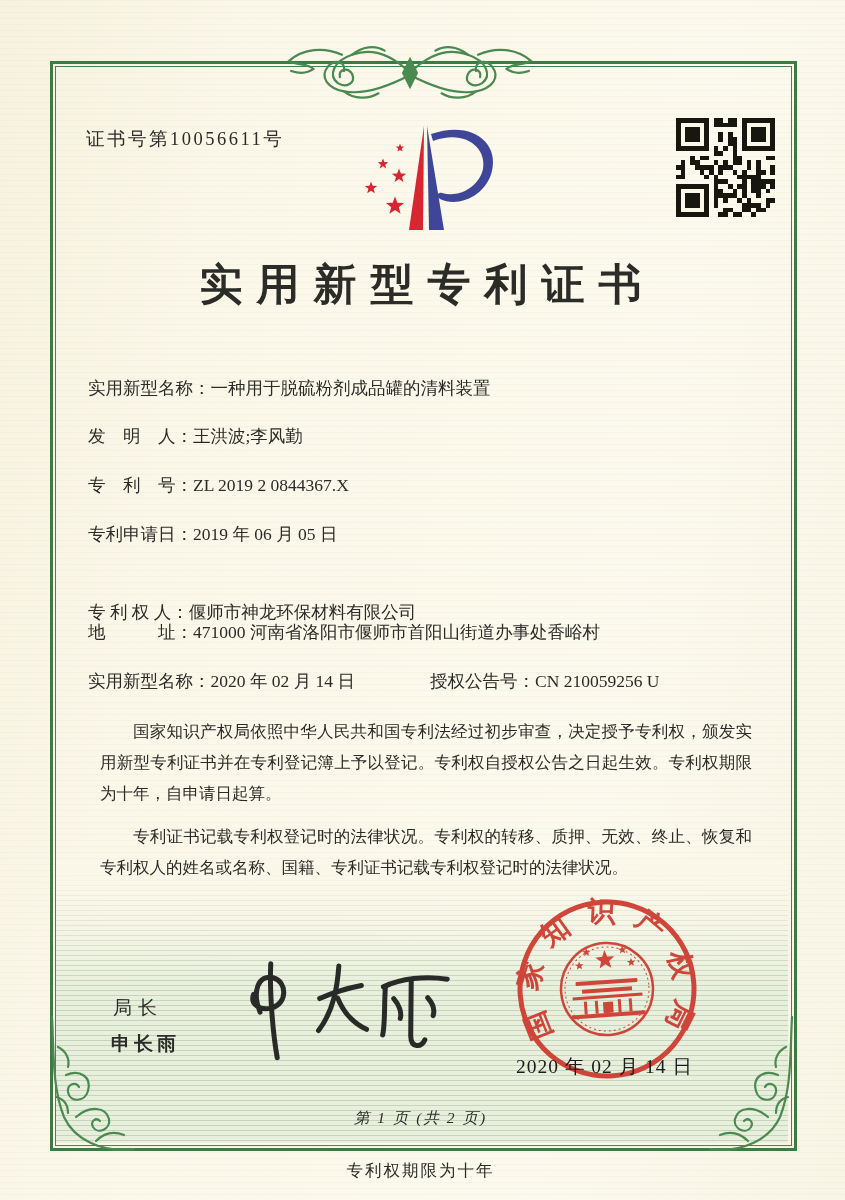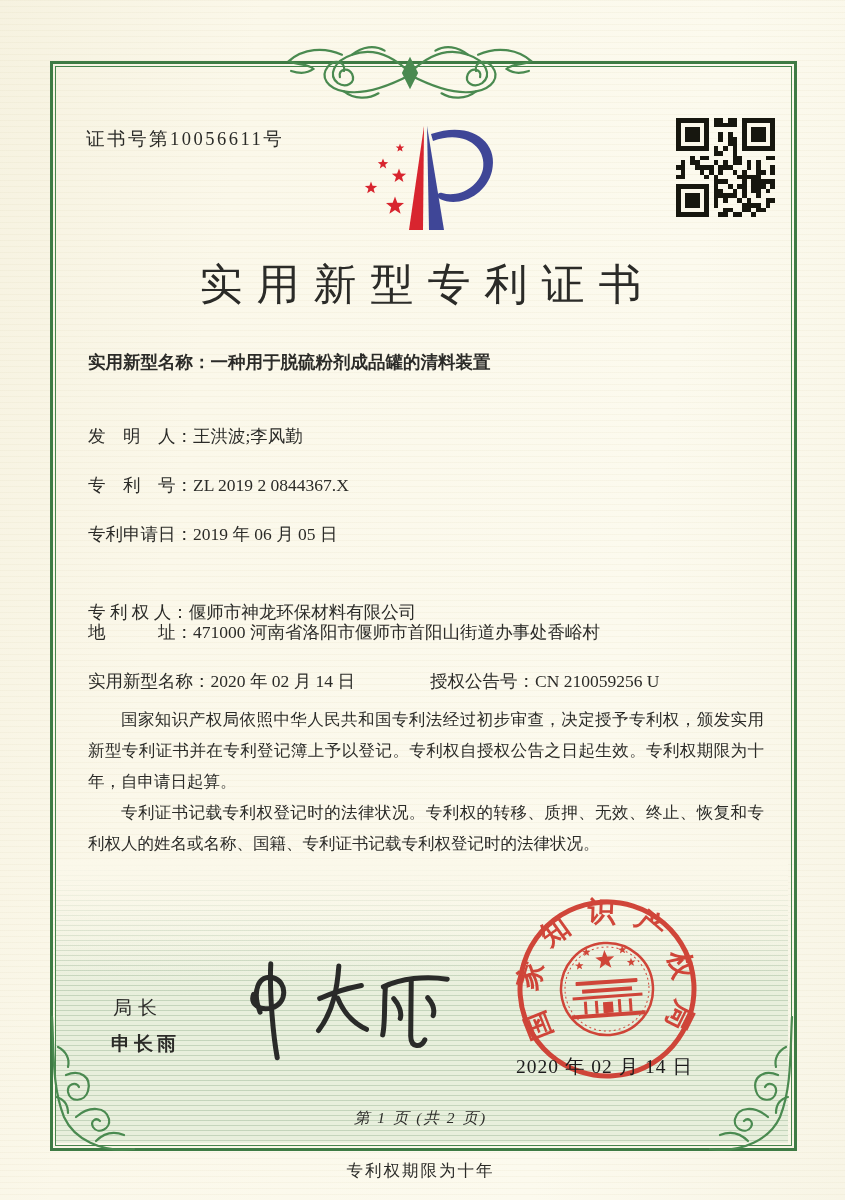--- a/index.html
+++ b/index.html
@@ -18,28 +18,28 @@
   .frame-inner{position:absolute;inset:2px;border:1px solid #46854c;}
   
   .guilloche{
     left:55px;top:860px;width:733px;height:283px;z-index:1;
     background:
       linear-gradient(to bottom,#fbf8ea 0%,rgba(251,248,234,0) 42%),
       repeating-linear-gradient(to bottom,rgba(122,158,120,.32) 0 1px,rgba(122,158,120,0) 1px 5px),
       linear-gradient(to bottom,rgba(234,241,224,0) 0%,#e8efdc 48%);
   }
   .cert-no{left:86px;top:126px;font-size:18.5px;letter-spacing:2.5px;z-index:4;}
-  .title{left:50px;top:256px;width:741px;text-align:center;font-size:43px;font-weight:normal;
+  .title{left:50px;top:256px;width:741px;text-align:center;font-size:43px;font-weight:bold;
          letter-spacing:14px;text-indent:14px;z-index:4;}
   .field{left:88px;width:690px;font-size:17.5px;z-index:4;white-space:nowrap;}
-  .f0{top:350px;font-weight:bold;} .f1{top:424px;} .f2{top:473px;} .f3{top:522px;} .f4{top:600px;} .f5{top:620px;}
+  .f0{top:376px;} .f1{top:424px;} .f2{top:473px;} .f3{top:522px;} .f4{top:600px;} .f5{top:620px;}
   .grant{top:669px;}
   .grant .right{position:absolute;left:342px;top:0;}
   .paras{left:88px;top:704px;width:676px;z-index:4;font-size:16.5px;line-height:31px;text-align:justify;}
-  .paras p{margin:0;text-indent:2em;}
+  .paras p{margin:12px;text-indent:2em;}
   .officer{left:113px;z-index:4;font-size:19px;letter-spacing:6px;}
   .o1{top:995px;} .o2{top:1031px;letter-spacing:4px;left:111px;font-weight:bold;}
   .sig{left:222px;top:958px;width:238px;height:104px;z-index:5;transform:rotate(-1.5deg);}
   .seal{left:512px;top:894px;width:190px;height:190px;z-index:4;opacity:.93;transform:rotate(-4deg);}
   .seal-ring{font-size:28px;font-weight:bold;letter-spacing:17px;fill:#ce392d;}
   .seal-date{left:516px;top:1053px;font-size:19.5px;letter-spacing:1px;color:#1c1c1c;z-index:6;white-space:nowrap;}
   .page-info{left:50px;top:1108px;width:741px;text-align:center;font-size:15.5px;z-index:4;letter-spacing:2px;font-style:italic;}
   .back-note{left:50px;top:1160px;width:741px;text-align:center;font-size:16.5px;z-index:4;letter-spacing:2px;}
   .logo{left:343px;top:118px;width:178px;height:120px;z-index:4;}
   .qr{left:676px;top:118px;width:99px;height:99px;z-index:4;}

